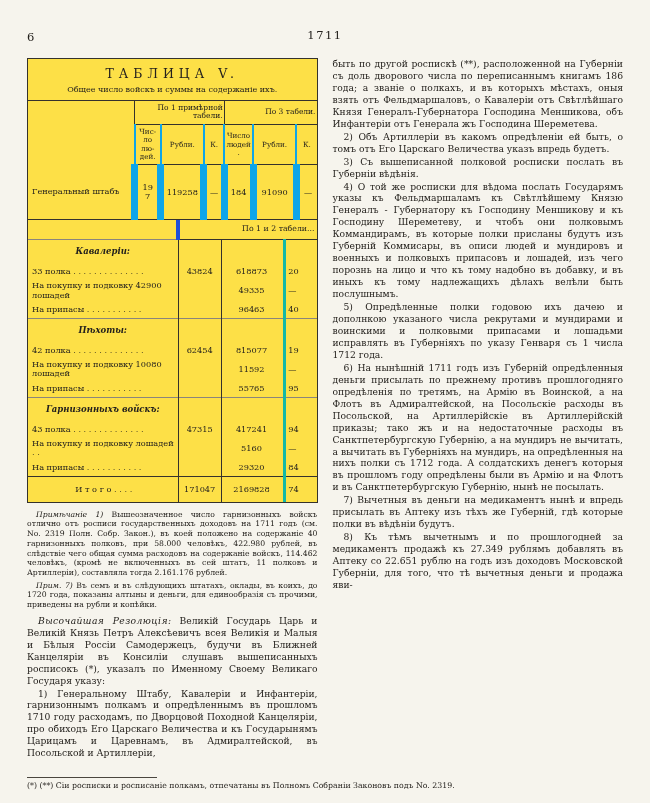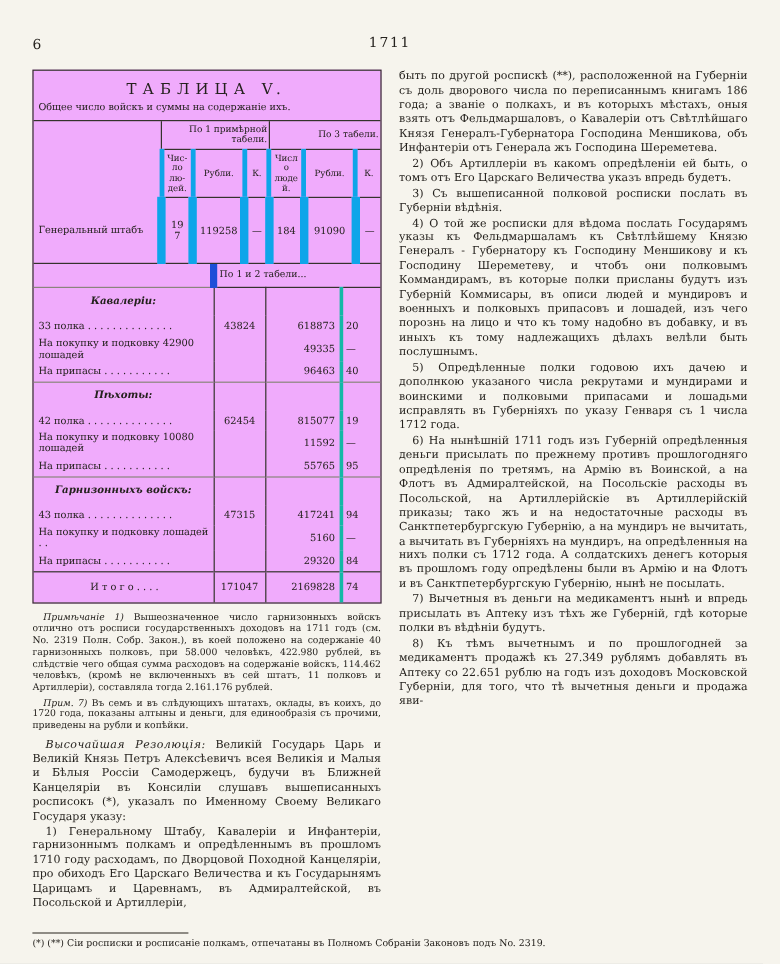--- a/index.html
+++ b/index.html
@@ -9,34 +9,34 @@
     font-family:"DejaVu Serif", serif;
   }
   .pageno{position:absolute;top:30px;left:27px;font-size:11.5px;}
   .year{position:absolute;top:28px;left:0;right:0;text-align:center;font-size:11.5px;letter-spacing:1.5px;}
   .cols{position:absolute;top:58px;left:27px;right:27px;display:flex;gap:15px;}
   .col{width:50%;text-align:justify;font-size:9.2px;line-height:1.3;}
   .para{text-indent:11px;margin:0 0 1px 0;}
   .para.first{text-indent:0;}
 
   
-  .tbox{border:1.3px solid #35322c;margin-bottom:7px;background:#f0abfc;}
+  .tbox{border:1.3px solid #35322c;margin-bottom:7px;background:#fde047;}
   .t-title{text-align:center;font-size:12.5px;letter-spacing:5px;padding:7px 2px 3px;}
-  .t-sub{font-size:8px;padding:0 4px 5px;border-bottom:1px solid #35322c;line-height:1.2;}
+  .t-sub{text-align:center;font-size:8px;padding:0 4px 5px;border-bottom:1px solid #35322c;line-height:1.2;}
   table.tt{width:100%;border-collapse:collapse;font-size:8.2px;line-height:1.15;table-layout:fixed;}
   table.tt td{padding:1px 2px;vertical-align:middle;overflow-wrap:break-word;}
   table.upper{border-bottom:1px solid #35322c;}
   .upper .lblcell{text-align:left;padding-left:4px;}
   .upper .grp{border-left:1px solid #35322c;border-bottom:1px solid #35322c;text-align:right;font-size:7.5px;padding:3px 1px;}
-  .upper .sh{border-left:4px solid #0ea5e9;border-bottom:1px solid #35322c;text-align:center;font-size:7.2px;padding:3px 1px;height:32px;}
+  .upper .sh{border-left:2px solid #0ea5e9;border-bottom:1px solid #35322c;text-align:center;font-size:7.2px;padding:3px 1px;height:32px;}
   .upper .gsrow td{height:52px;}
   .upper .num{border-left:7px solid #0ea5e9;text-align:center;}
   .lower .lbl{text-align:left;padding-left:4px;}
-  .lower .band2{border-left:6px solid #1d4ed8;border-bottom:1px solid #35322c;text-align:left;font-size:7.8px;height:17px;}
-  .lower .num{border-left:1px solid #35322c;text-align:right;padding-right:4px;}
+  .lower .band2{border-left:4px solid #1d4ed8;border-bottom:1px solid #35322c;text-align:right;font-size:7.8px;height:17px;}
+  .lower .num{border-left:1px solid #35322c;text-align:center;padding-right:4px;}
   .lower .ppl{border-left:1px solid #35322c;text-align:center;}
   .lower .kop{border-left:3px solid #14b8a6;text-align:left;}
   .lower .sechead td{height:21px;border-top:1px solid #8a857c;}
   .lower .sech{font-style:italic;font-weight:bold;text-align:center;font-size:8.5px;}
   .lower .drow td{height:15px;}
   .lower .total td{border-top:1px solid #35322c;height:23px;}
   .lower .total .lbl{text-align:center;}
 
   
   .note{font-size:7.7px;line-height:1.26;margin:2px 0 3px;text-indent:9px;}

